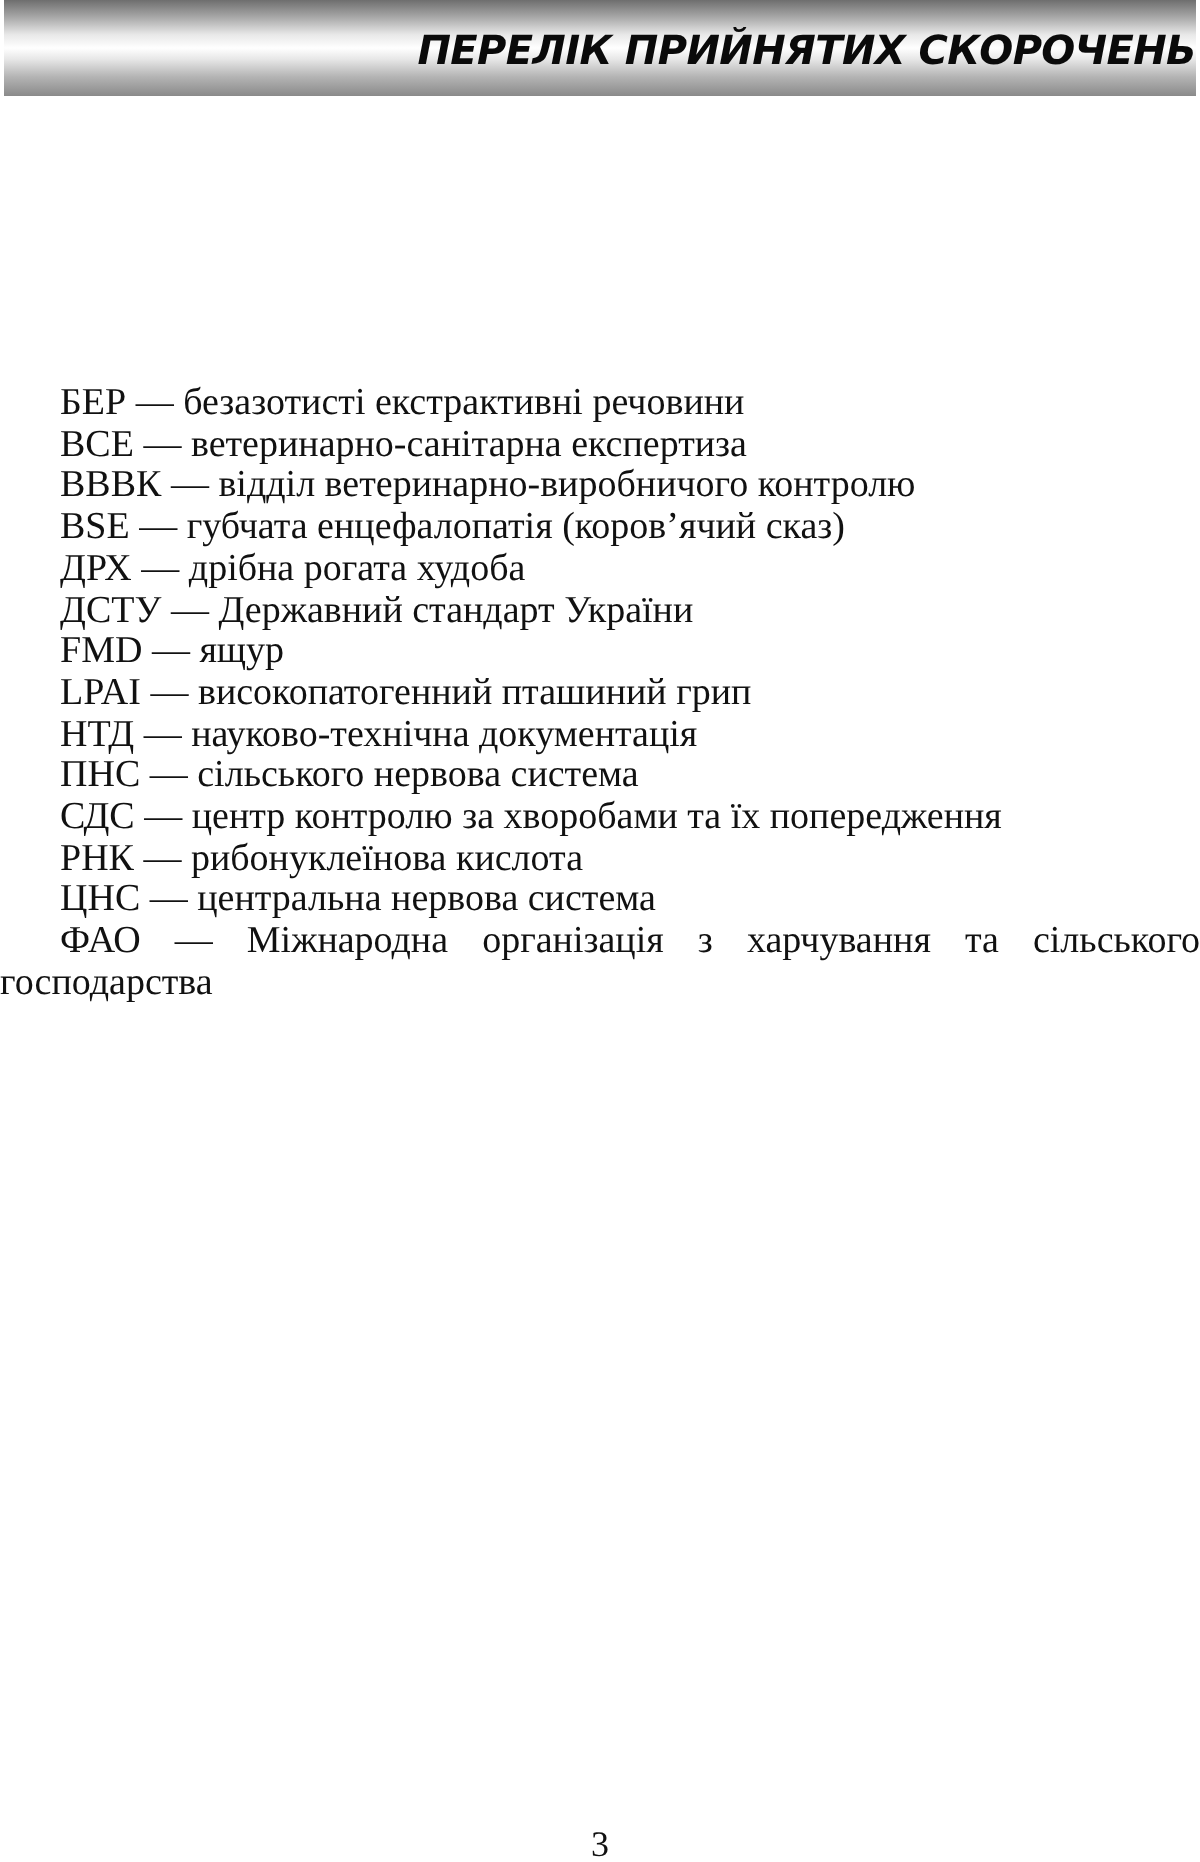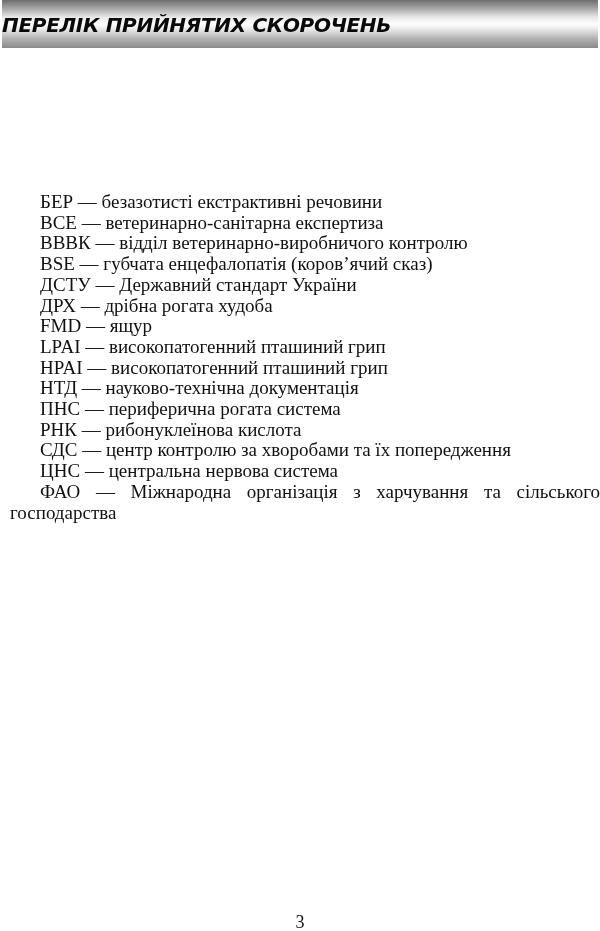--- a/index.html
+++ b/index.html
@@ -23,21 +23,21 @@
       background: linear-gradient(to bottom,
         #6e6e6e 0%,
         #a8a8a8 18%,
         #e8e8e8 36%,
         #ffffff 50%,
         #e6e6e6 62%,
         #b4b4b4 80%,
         #8a8a8a 100%);
       display: flex;
       align-items: center;
-      justify-content: flex-start;
+      justify-content: flex-end;
     }
     .header-title {
       font-family: "DejaVu Sans", sans-serif;
       font-weight: bold;
       font-style: italic;
       font-size: 20px;
       letter-spacing: -0.3px;
       color: #0a0a0a;
       margin-top: 2px;
     }
@@ -51,21 +51,20 @@
       list-style: none;
       font-family: "Liberation Serif", serif;
       font-size: 19px;
       line-height: 20.7px;
     }
     .abbr-item {
       text-indent: 30px;
       text-align: justify;
       text-align-last: left;
       white-space: normal;
-      padding-left: 10px;
     }
     .abbr-item.wrap {
       text-align: justify;
       text-align-last: left;
     }
     .page-number {
       position: absolute;
       left: 0;
       width: 600px;
       top: 912px;
@@ -79,26 +78,25 @@
 
 <div class="header-bar">
   <span class="header-title">ПЕРЕЛІК ПРИЙНЯТИХ СКОРОЧЕНЬ</span>
 </div>
 
 <ul class="abbr-list">
   <li class="abbr-item"><span>БЕР</span> <span>—</span> <span>безазотисті екстрактивні речовини</span></li>
   <li class="abbr-item"><span>ВСЕ</span> <span>—</span> <span>ветеринарно-санітарна експертиза</span></li>
   <li class="abbr-item"><span>ВВВК</span> <span>—</span> <span>відділ ветеринарно-виробничого контролю</span></li>
   <li class="abbr-item"><span>BSE</span> <span>—</span> <span>губчата енцефалопатія (коров’ячий сказ)</span></li>
+  <li class="abbr-item"><span>ДРХ</span> <span>—</span> <span>дрібна рогата худоба</span></li>
   <li class="abbr-item"><span>ДСТУ</span> <span>—</span> <span>Державний стандарт України</span></li>
-  <li class="abbr-item"><span>ДРХ</span> <span>—</span> <span>дрібна рогата худоба</span></li>
   <li class="abbr-item"><span>FMD</span> <span>—</span> <span>ящур</span></li>
   <li class="abbr-item"><span>LPAI</span> <span>—</span> <span>високопатогенний пташиний грип</span></li>
-  <li class="abbr-item"><span>HPAI</span> <span>—</span> <span>високопатогенний пташиний грип</span></li>
   <li class="abbr-item"><span>НТД</span> <span>—</span> <span>науково-технічна документація</span></li>
-  <li class="abbr-item"><span>ПНС</span> <span>—</span> <span>периферична рогата система</span></li>
+  <li class="abbr-item"><span>ПНС</span> <span>—</span> <span>сільського нервова система</span></li>
+  <li class="abbr-item"><span>СДС</span> <span>—</span> <span>центр контролю за хворобами та їх попередження</span></li>
   <li class="abbr-item"><span>РНК</span> <span>—</span> <span>рибонуклеїнова кислота</span></li>
-  <li class="abbr-item"><span>СДС</span> <span>—</span> <span>центр контролю за хворобами та їх попередження</span></li>
   <li class="abbr-item"><span>ЦНС</span> <span>—</span> <span>центральна нервова система</span></li>
   <li class="abbr-item wrap"><span>ФАО</span> <span>—</span> <span>Міжнародна організація з харчування та сільського господарства</span></li>
 </ul>
 
 <div class="page-number">3</div>
 
 </body></html>

